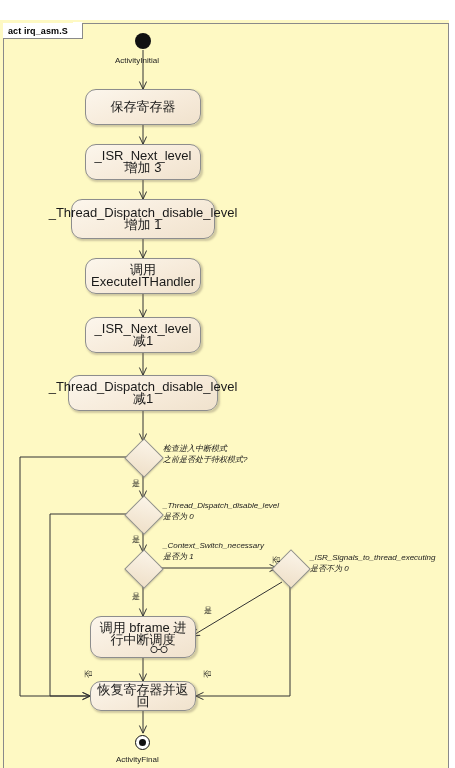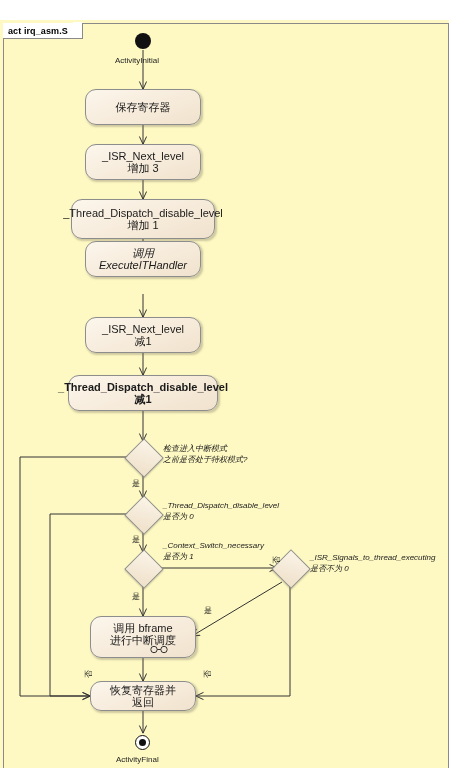--- a/index.html
+++ b/index.html
@@ -29,21 +29,21 @@
     width:0;height:0;border-left:10px solid #fff;border-bottom:10px solid transparent;
   }
 
   
   .node{
     position:absolute;box-sizing:border-box;
     background:linear-gradient(160deg,#fcf6ec 0%,#f6ead9 60%,#f0e2cd 100%);
     border:1px solid #8d8d8d;border-radius:11px;
     box-shadow:1.5px 1.5px 2px rgba(120,110,95,.35);
     display:flex;align-items:center;justify-content:center;text-align:center;
-    font-size:11px;line-height:12px;color:#1a1a1a;padding:2px 19px;
+    font-size:13px;line-height:12px;color:#1a1a1a;padding:2px 6px;
   }
   .node .lbl{display:block;white-space:pre-line;}
   .node.sub .rake{
     position:absolute;right:24px;bottom:3px;width:22px;height:9px;
   }
 
   
   .diamond{
     position:absolute;width:26px;height:26px;
     background:linear-gradient(150deg,#fbf4e8,#efe0c9);
@@ -140,29 +140,29 @@
 
   <div class="node" style="left:85px;top:124px;width:116px;height:36px;">
     <span class="lbl">_ISR_Next_level 增加 3</span>
   </div>
 
   <div class="node" style="left:71px;top:179px;width:144px;height:40px;">
     <span class="lbl">_Thread_Dispatch_disable_level
 增加 1</span>
   </div>
 
-  <div class="node" style="left:85px;top:221px;width:116px;height:36px;font-style:italic;">
+  <div class="node" style="left:85px;top:238px;width:116px;height:36px;">
     <span class="lbl">调用 ExecuteITHandler</span>
   </div>
 
   <div class="node" style="left:85px;top:297px;width:116px;height:36px;">
     <span class="lbl">_ISR_Next_level减1</span>
   </div>
 
-  <div class="node" style="left:68px;top:355px;width:150px;height:36px;font-weight:bold;">
+  <div class="node" style="left:68px;top:355px;width:150px;height:36px;">
     <span class="lbl">_Thread_Dispatch_disable_level减1</span>
   </div>
 
   <div class="node" style="left:90px;top:661px;width:106px;height:30px;">
     <span class="lbl">恢复寄存器并返回</span>
   </div>
 
   <div class="node sub" style="left:90px;top:596px;width:106px;height:42px;">
     <span class="lbl" style="margin-bottom:6px;">调用 bframe 进行中断调度</span>
     <svg class="rake" viewBox="0 0 22 9">

